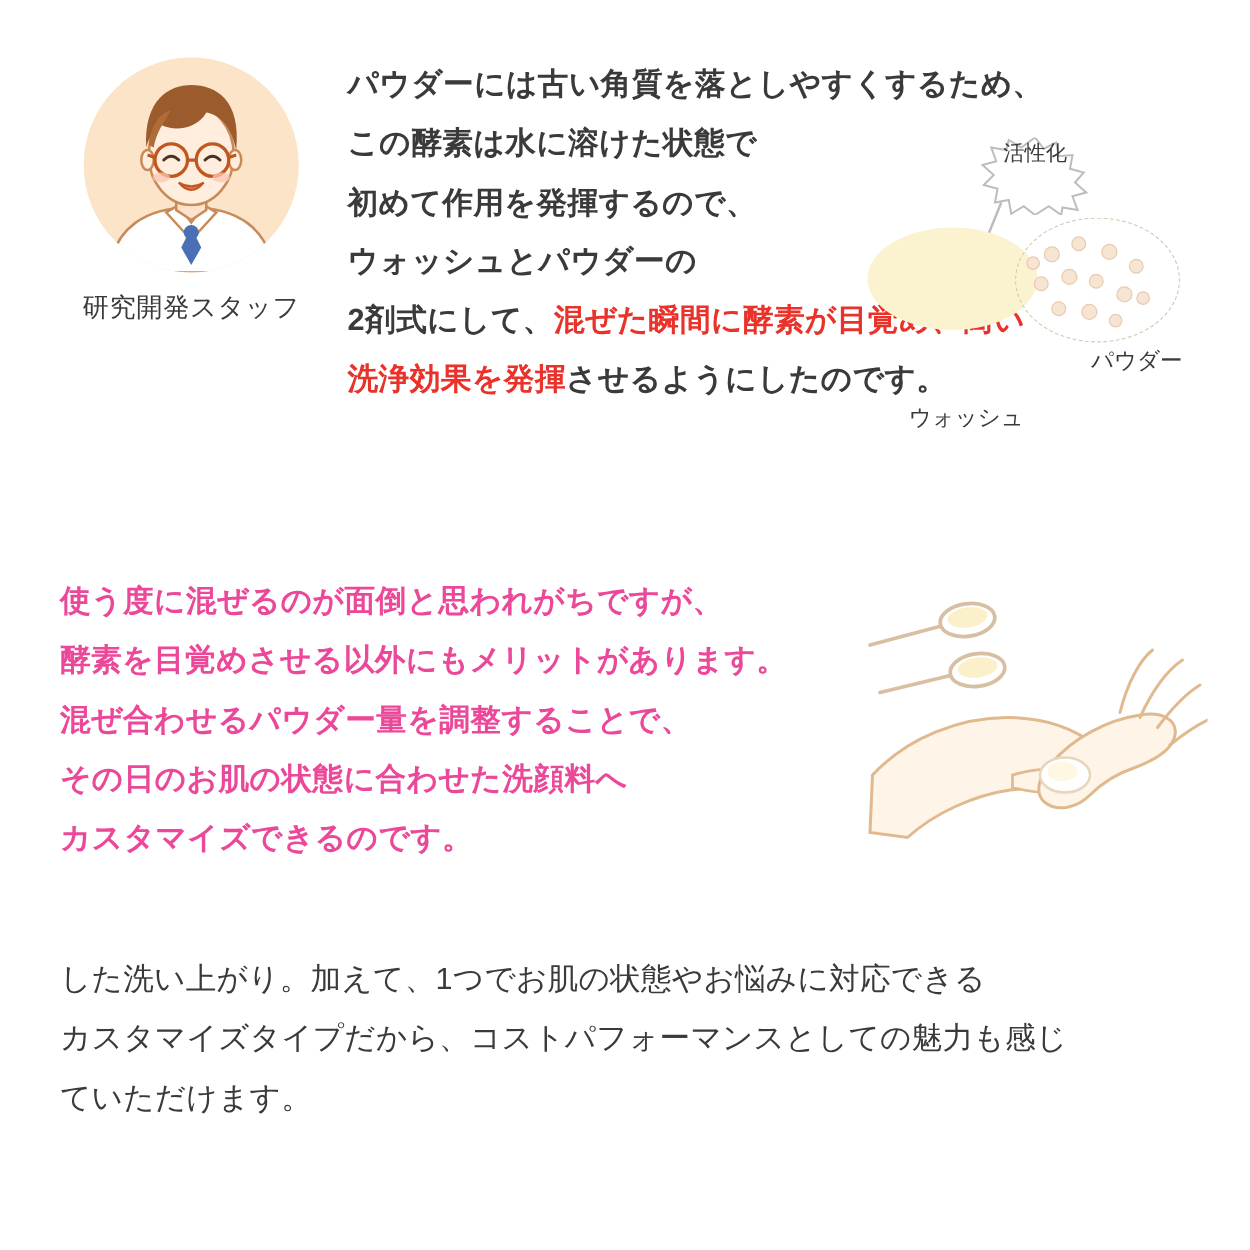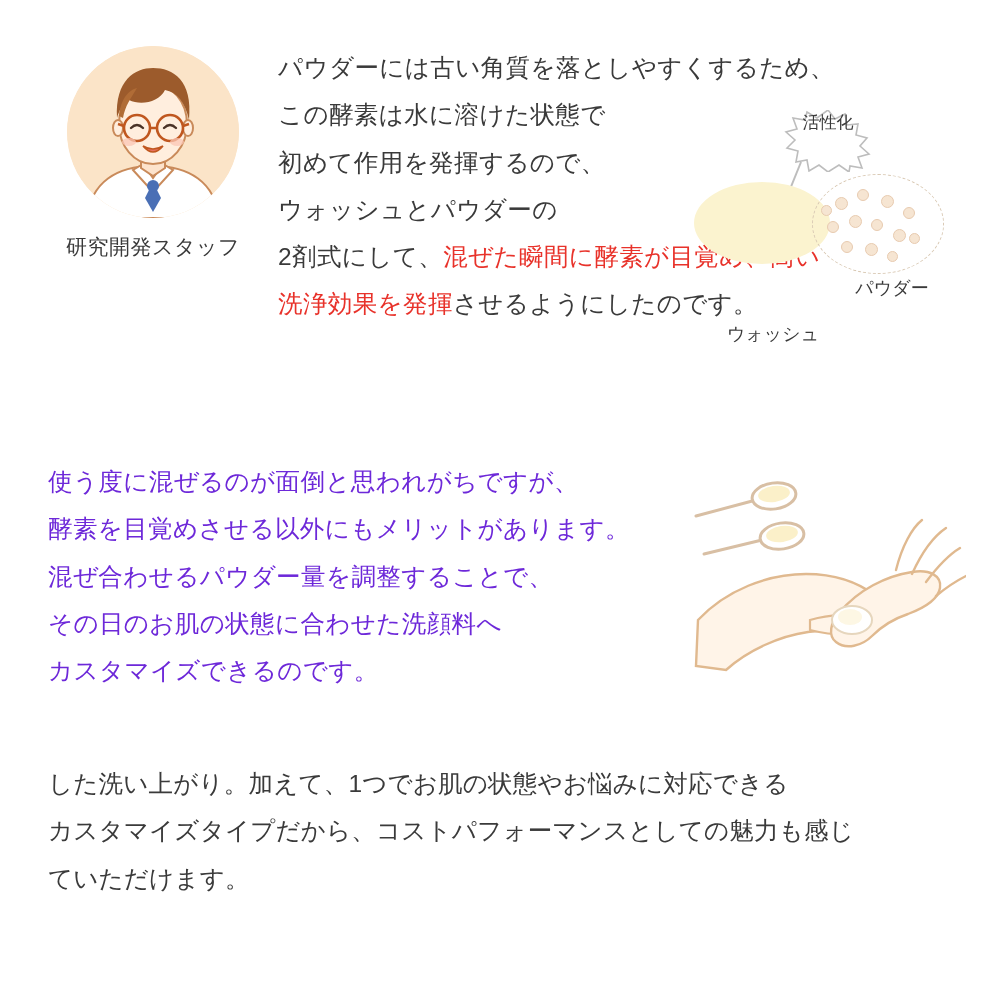--- a/index.html
+++ b/index.html
@@ -59,20 +59,21 @@
 
   .para1 {
     position: absolute;
     left: 278px;
     top: 44px;
     width: 660px;
     font-size: 24.5px;
     line-height: 1.93;
     color: #3a3a3a;
     letter-spacing: 0.4px;
+    font-weight: bold;
   }
   .para1 .hl {
     color: #e8322a;
   }
 
   
   .diagram1 {
     position: absolute;
     left: 690px;
     top: 110px;
@@ -132,46 +133,47 @@
   .d1-labels .l1 {
     position: absolute;
     left: 18px;
     top: 0;
     width: 130px;
     text-align: center;
     margin-top: 46px;
   }
   .d1-labels .l2 {
     position: absolute;
-    left: 137px;
+    left: 126px;
     top: 0;
     width: 130px;
-    text-align: center;
+    text-align: right;
   }
   .arrow-line {
     position: absolute;
     left: 110px;
     top: 52px;
     width: 2px;
     height: 36px;
     background: #bdbdbd;
     transform: rotate(22deg);
     transform-origin: top center;
   }
 
   
   .para2 {
     position: absolute;
     left: 48px;
     top: 458px;
     width: 640px;
     font-size: 24.5px;
     line-height: 1.93;
-    color: #6d28d9;
+    color: #ec4899;
     letter-spacing: 0.4px;
+    font-weight: bold;
   }
 
   .diagram2 {
     position: absolute;
     left: 690px;
     top: 470px;
     width: 276px;
     height: 220px;
   }
 

